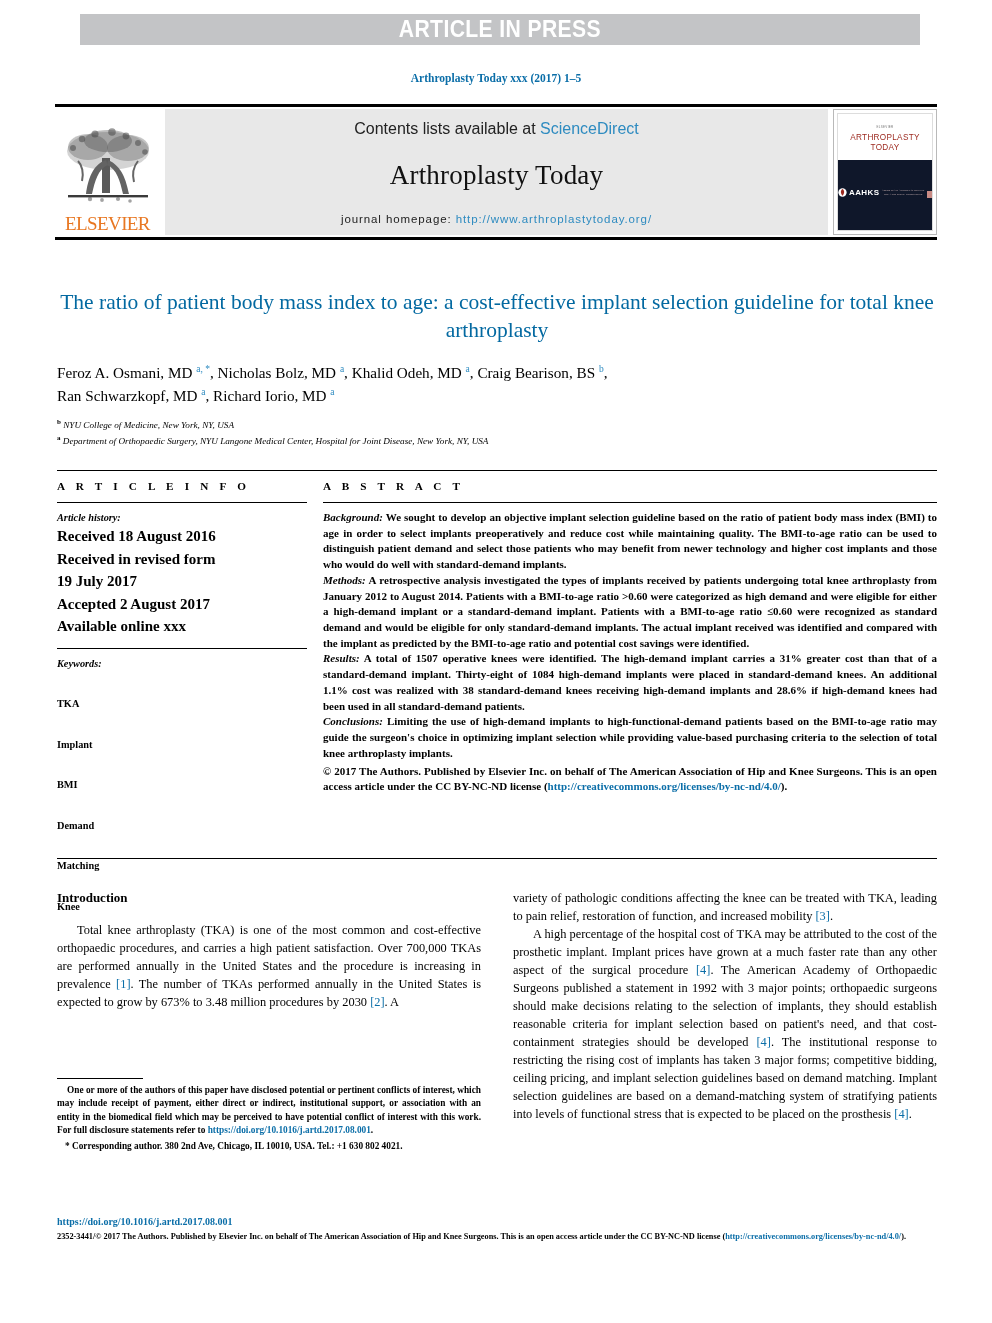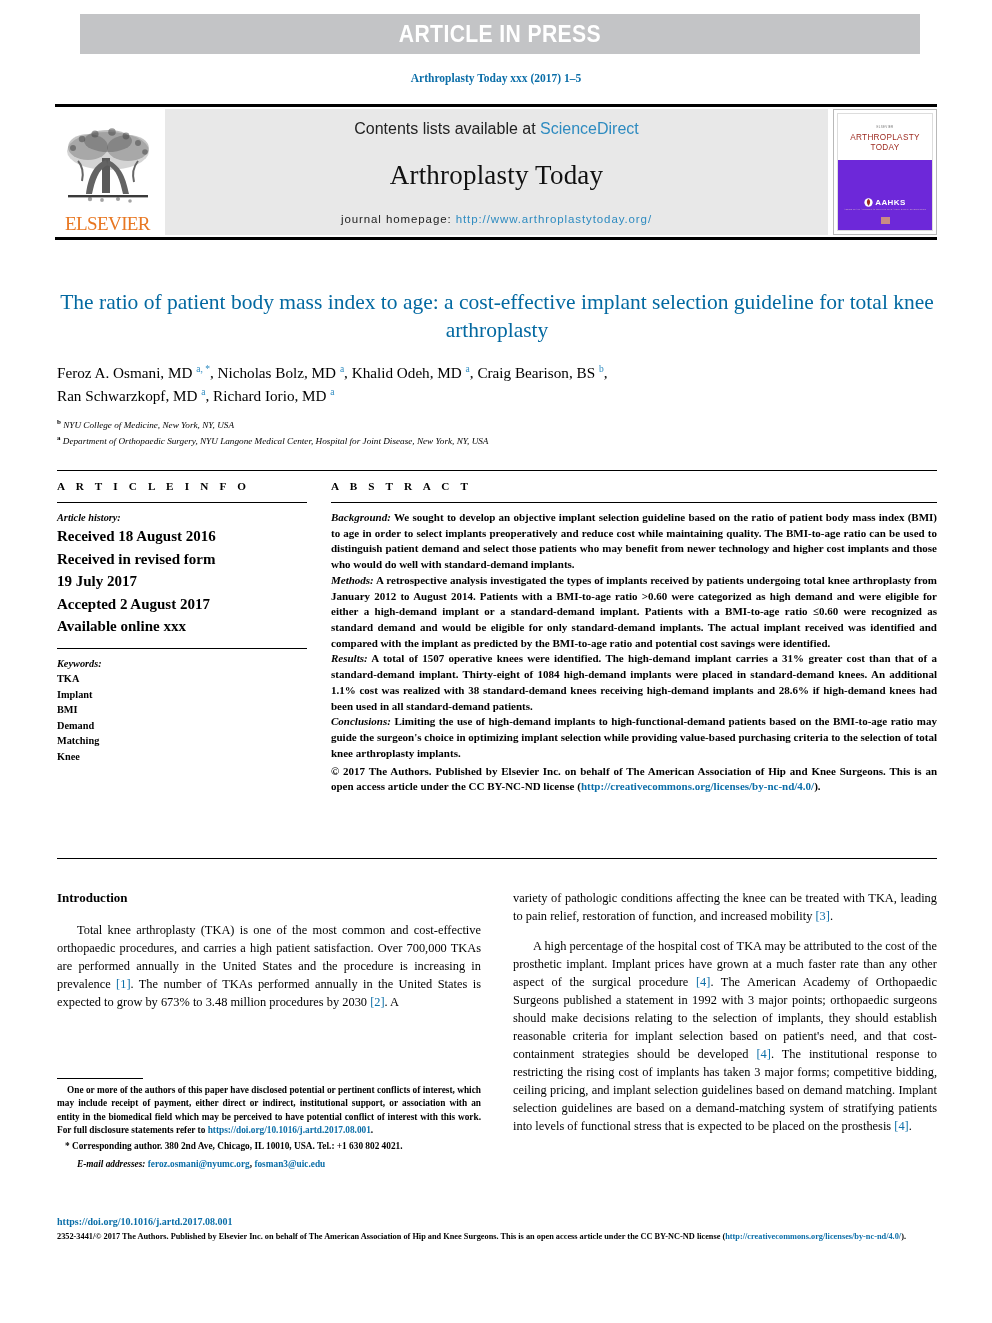--- a/index.html
+++ b/index.html
@@ -11,21 +11,21 @@
     font-family: "Liberation Serif", serif;
     color: #000;
     position: relative;
     overflow: hidden;
   }
 
   
   .aip-band {
     position: absolute;
     left: 80px; top: 14px;
-    width: 840px; height: 40px;
+    width: 840px; height: 31px;
     background: #c3c4c6;
     display: flex; align-items: center; justify-content: center;
   }
   .aip-text {
     color: #ffffff;
     font-family: "Liberation Sans", sans-serif;
     font-weight: bold;
     font-size: 23px;
     letter-spacing: 0.4px;
     transform: scaleX(0.92);
@@ -125,22 +125,22 @@
     font-size: 3px; color: #777; letter-spacing: .3px;
     margin-bottom: 4px;
   }
   .cover-title {
     font-family: "Liberation Sans", sans-serif;
     font-size: 8.2px; color: #9d2a20;
     text-align: center; line-height: 1.3;
     letter-spacing: .3px;
   }
   .cover-bottom {
-    background: #6d28d9; flex: 1;
-    display: flex; flex-direction: column;
+    background: #0f172a; flex: 1;
+    display: flex; flex-direction: row;
     align-items: center; justify-content: flex-end;
     padding-bottom: 6px;
   }
   .aahks {
     color: #fff; font-family: "Liberation Sans", sans-serif;
     font-size: 8px; font-weight: bold; letter-spacing: .4px;
     display: flex; align-items: center; gap: 2px;
   }
   .aahks-sub {
     color: #e7c9c6; font-size: 2.8px; letter-spacing: .2px;
@@ -183,39 +183,39 @@
   }
   .affils sup { font-style: normal; font-weight: bold; font-size: 7px; }
 
   
   .ia-rule-top {
     position: absolute; left: 57px; top: 470px;
     width: 880px; height: 1px; background: #000;
   }
   .ia-wrap {
     position: absolute; left: 57px; top: 480px; width: 880px;
-    display: flex; gap: 24px;
+    display: flex; gap: 16px;
   }
   .col-info { width: 250px; flex: none; }
   .col-abs  { flex: 1; }
   .sec-head {
     font-family: "Liberation Serif", serif;
     font-weight: bold;
     font-size: 11.2px;
     letter-spacing: 4.2px;
     margin-bottom: 10px;
   }
   .hrule { height: 1px; background: #000; margin-bottom: 7px; }
   .hrule-thin { height: 1px; background: #000; margin: 10px 0 7px 0; }
   .info-label {
     font-style: italic; font-weight: bold;
     font-size: 10.3px; line-height: 1.5;
   }
   .info-line { font-size: 15px; line-height: 1.5; font-weight: bold; }
-  .kw-line  { font-size: 10.3px; line-height: 1.5; font-weight: bold; }
+  .kw-line  { font-size: 10.3px; line-height: 1.5; font-weight: bold; margin-top: 25px; }
 
   .abs-p {
     font-size: 11px;
     line-height: 1.43;
     text-align: justify;
     margin: 0;
     font-weight: bold;
   }
   .abs-p em { font-style: italic; }
   .abs-copy {
@@ -238,21 +238,21 @@
   .body-head {
     font-family: "Liberation Serif", serif;
     font-weight: bold; font-size: 13px;
     margin: 0 0 16px 0;
   }
   .bp {
     font-size: 12.4px; line-height: 1.45;
     text-align: justify; margin: 0;
     text-indent: 20px;
   }
-  .bp + .bp { margin-top: 12px; }
+  .bp + .bp { margin-top: 0; }
   .ref { color: #0b6ea8; }
 
   
   .fn-rule {
     position: absolute; left: 57px; top: 1078px;
     width: 86px; height: 1px; background: #000;
   }
   .footnotes {
     position: absolute; left: 57px; top: 1084px; width: 424px;
   }
@@ -423,17 +423,16 @@
     <p class="bp" style="text-indent:0"><span>variety of pathologic conditions affecting the knee can be treated with TKA, leading to pain relief, restoration of function, and increased mobility </span><span class="ref">[3]</span><span>.</span></p>
     <p class="bp"><span>A high percentage of the hospital cost of TKA may be attributed to the cost of the prosthetic implant. Implant prices have grown at a much faster rate than any other aspect of the surgical procedure </span><span class="ref">[4]</span><span>. The American Academy of Orthopaedic Surgeons published a statement in 1992 with 3 major points; orthopaedic surgeons should make decisions relating to the selection of implants, they should establish reasonable criteria for implant selection based on patient's need, and that cost-containment strategies should be developed </span><span class="ref">[4]</span><span>. The institutional response to restricting the rising cost of implants has taken 3 major forms; competitive bidding, ceiling pricing, and implant selection guidelines based on demand matching. Implant selection guidelines are based on a demand-matching system of stratifying patients into levels of functional stress that is expected to be placed on the prosthesis </span><span class="ref">[4]</span><span>.</span></p>
   </div>
 
 </div>
 
 <div class="fn-rule"></div>
 <div class="footnotes">
   <p class="fn"><span>One or more of the authors of this paper have disclosed potential or pertinent conflicts of interest, which may include receipt of payment, either direct or indirect, institutional support, or association with an entity in the biomedical field which may be perceived to have potential conflict of interest with this work. For full disclosure statements refer to </span><span class="lnk">https://doi.org/10.1016/j.artd.2017.08.001</span><span>.</span></p>
   <p class="fn fn-star">* Corresponding author. 380 2nd Ave, Chicago, IL 10010, USA. Tel.: +1 630 802 4021.</p>
-  <p class="fn fn-email"><em>E-mail addresses:</em> <span class="lnk">feroz.osmani@nyumc.org</span><span>, </span><span class="lnk">fosman3@uic.edu</span></p>
 </div>
 
 <div class="doi-line">https://doi.org/10.1016/j.artd.2017.08.001</div>
 <div class="issn-line"><span>2352-3441/© 2017 The Authors. Published by Elsevier Inc. on behalf of The American Association of Hip and Knee Surgeons. This is an open access article under the CC BY-NC-ND license (</span><span class="lnk">http://creativecommons.org/licenses/by-nc-nd/4.0/</span><span>).</span></div>
 
 </body></html>

